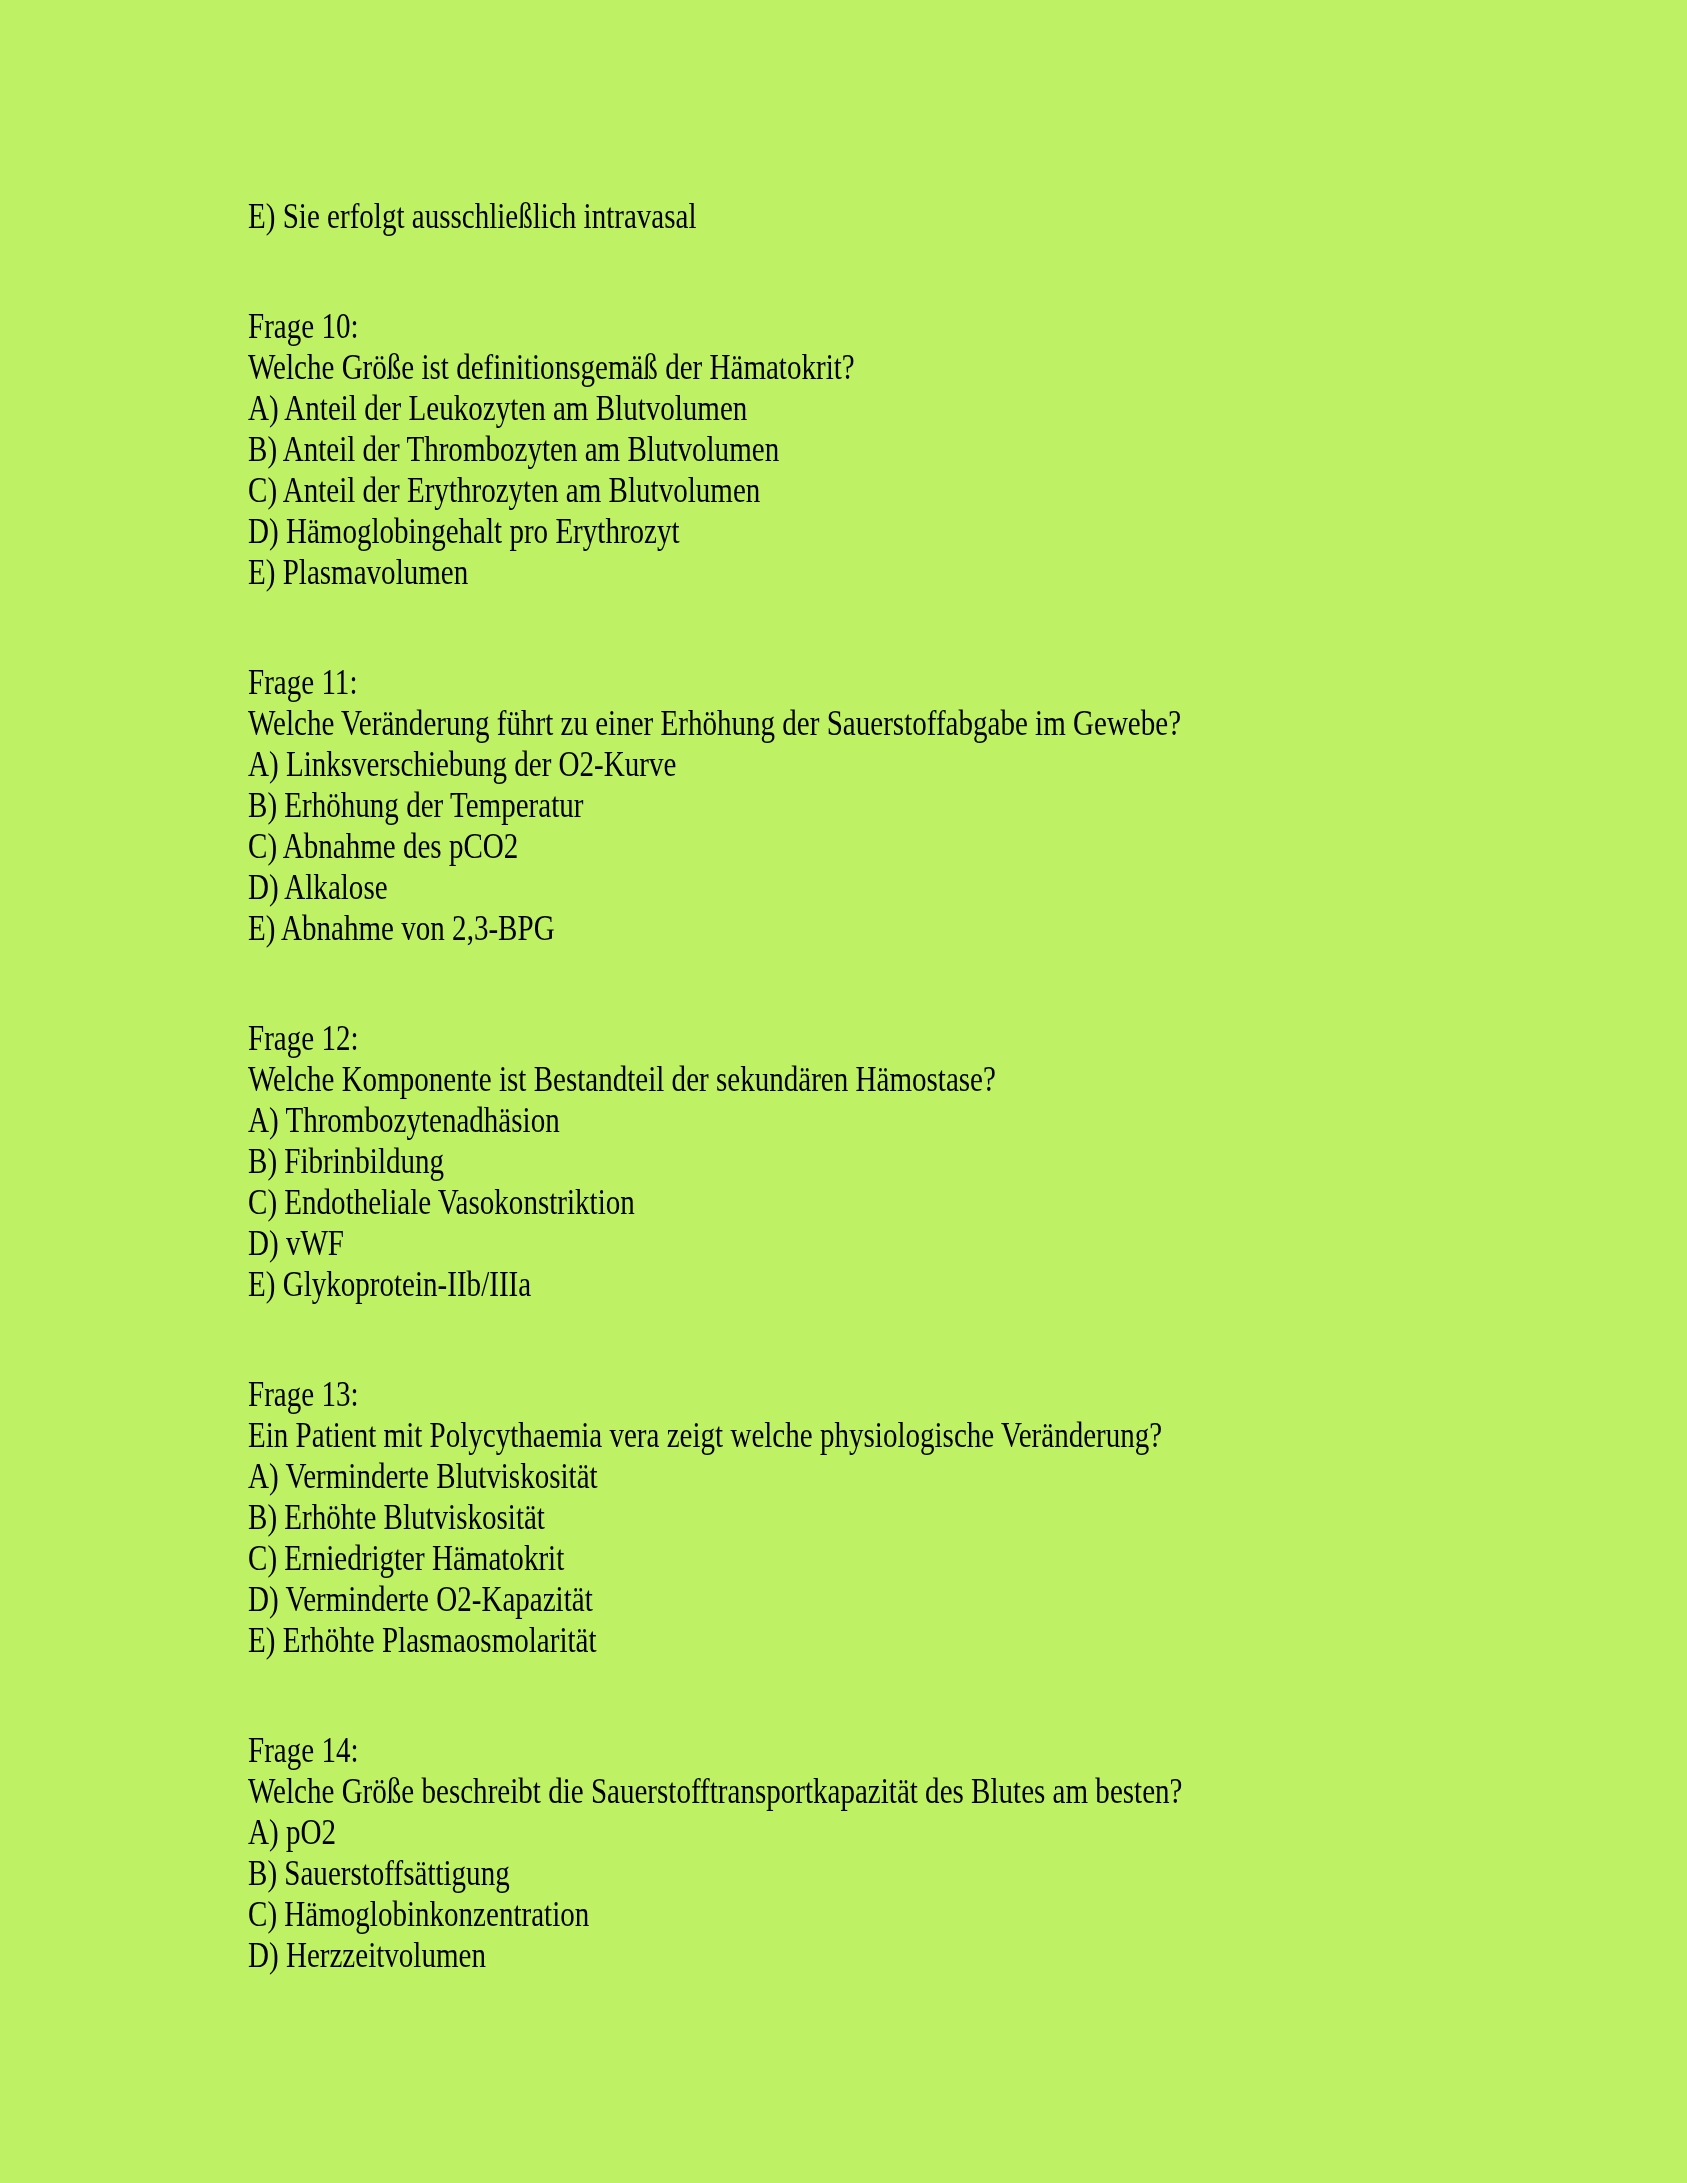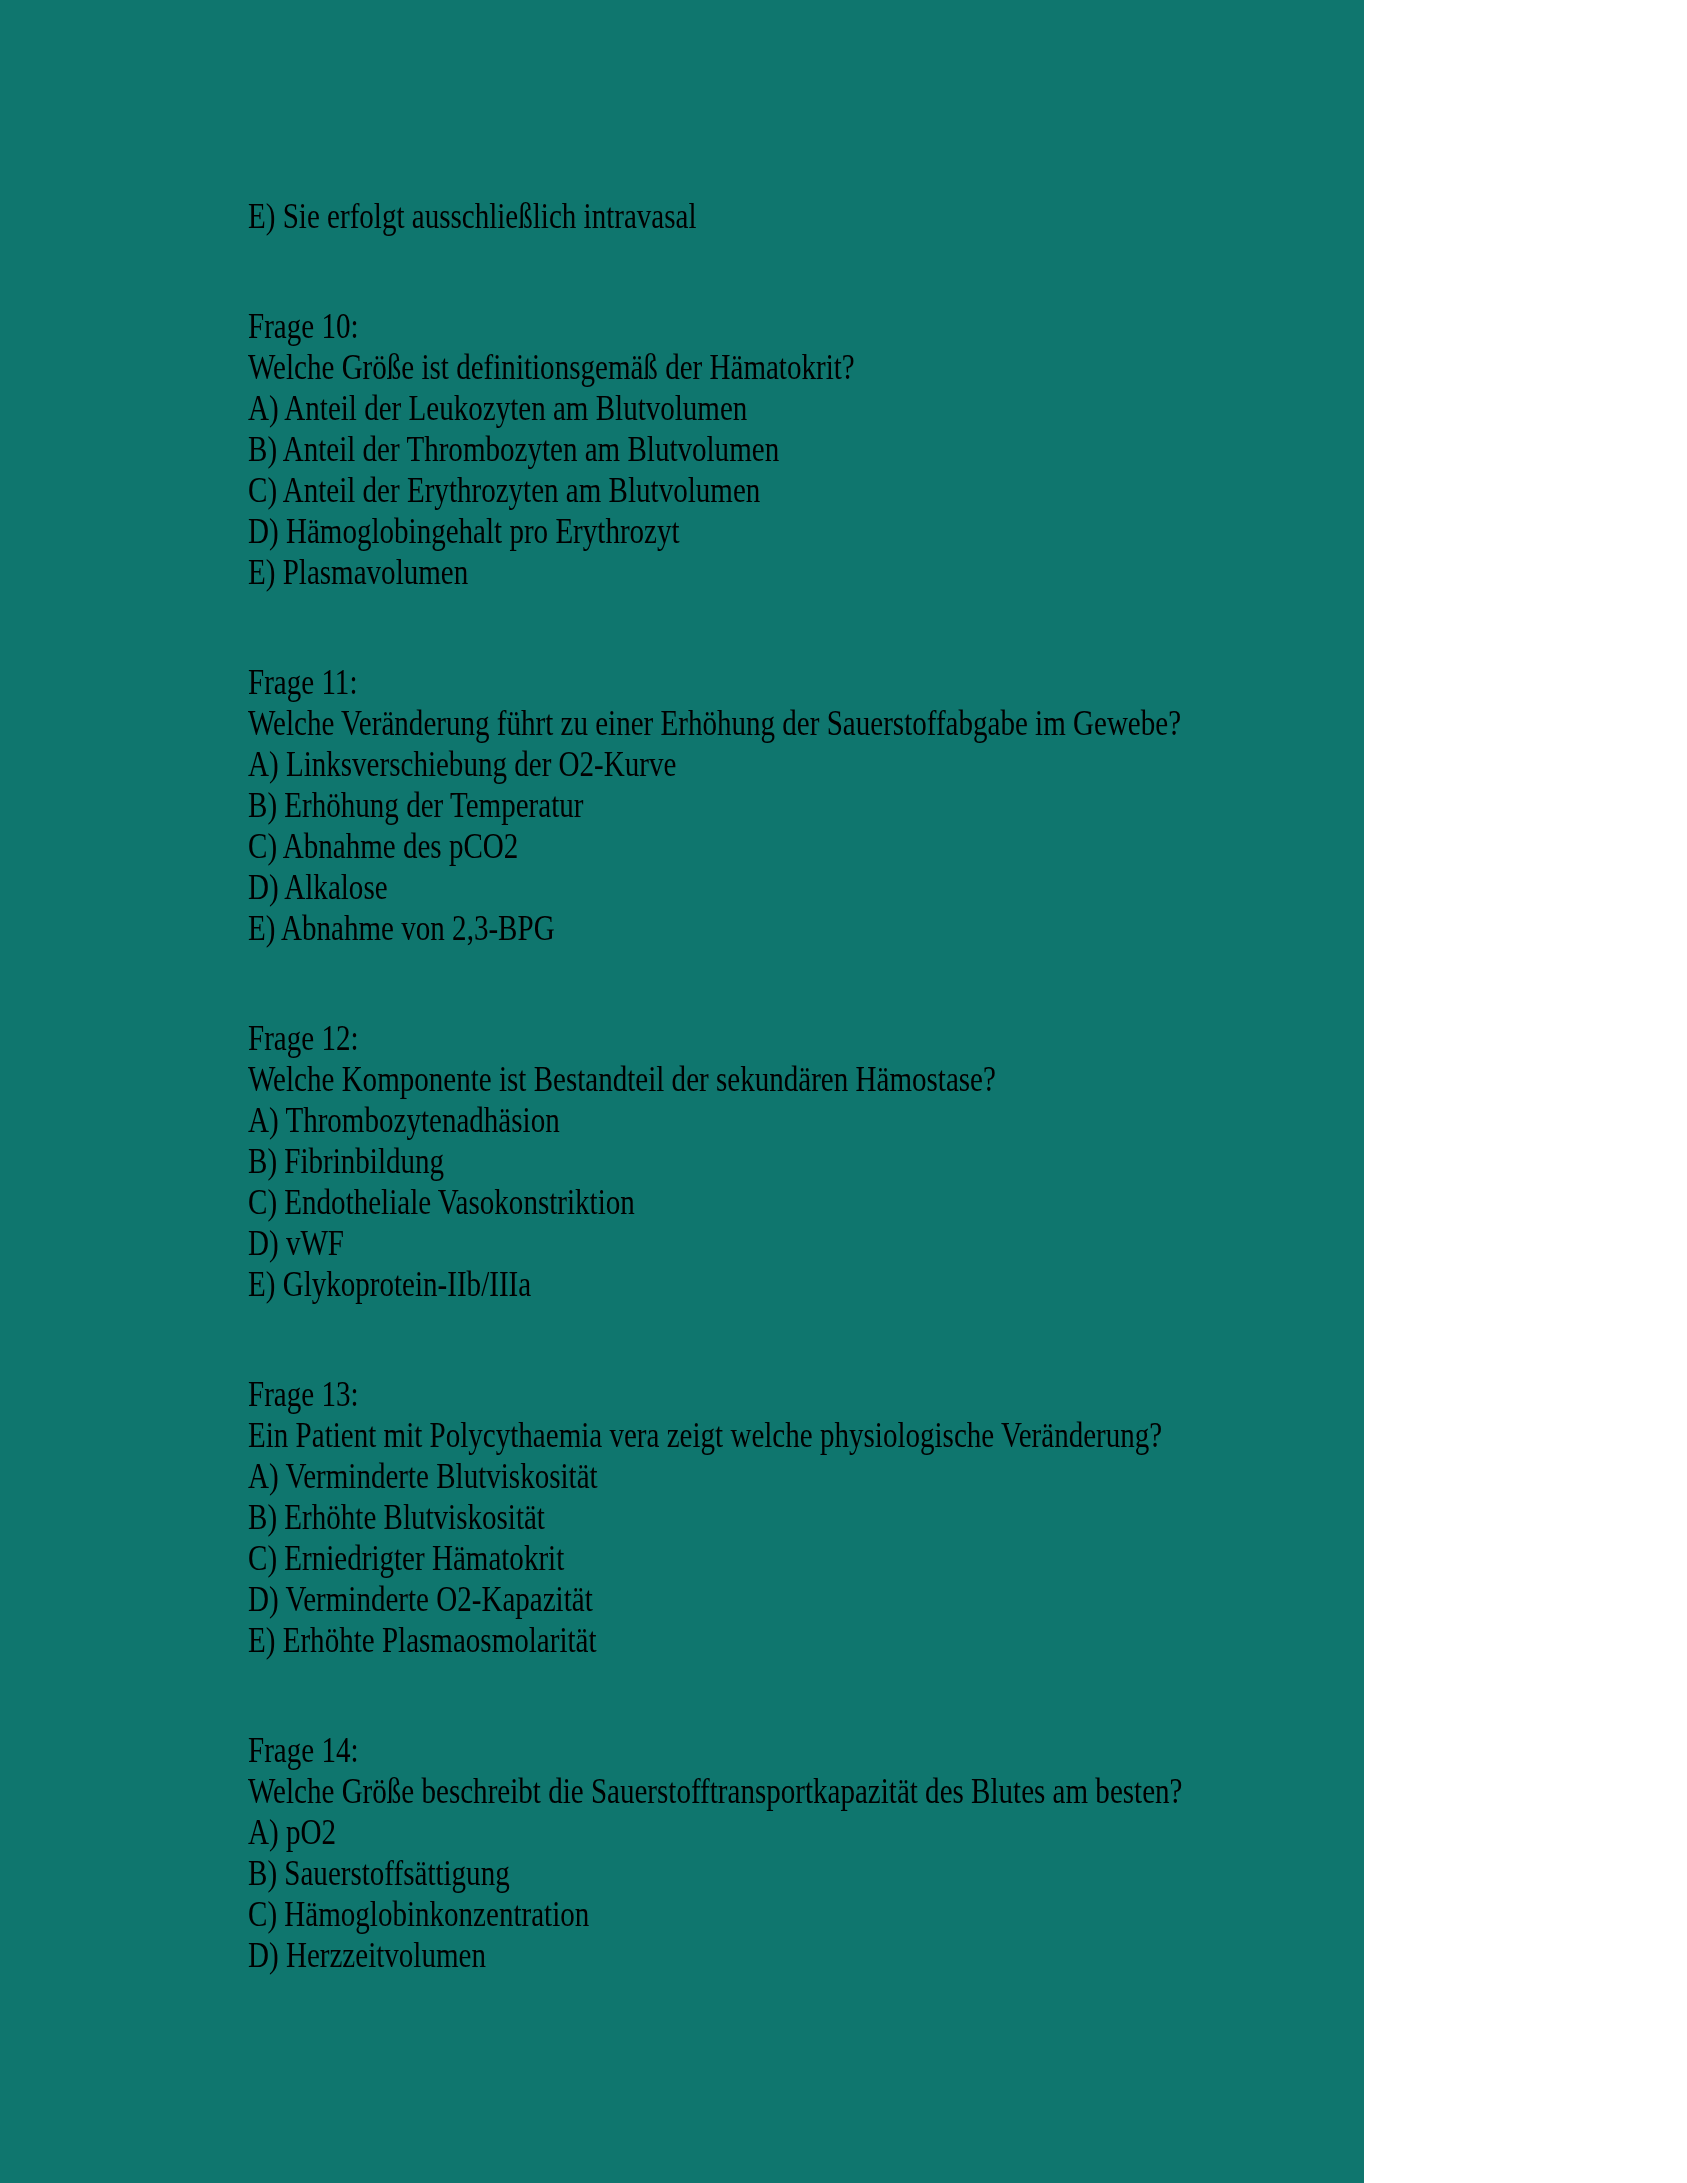--- a/index.html
+++ b/index.html
@@ -2,23 +2,23 @@
 <html style="font-size:10.6px"><head>
 <meta charset="utf-8">
 <style>
   html, body {
     margin: 0;
     padding: 0;
     background: #ffffff;
   }
   .page {
     position: relative;
-    width: 1364px;
+    width: 1687px;
     height: 2183px;
-    background: #0f766e;
+    background: #bef264;
     overflow: hidden;
   }
   .content {
     position: absolute;
     left: 248px;
     top: 196px;
     color: #000000;
     font-family: "Liberation Serif", serif;
     font-size: 35px;
     line-height: 41px;

